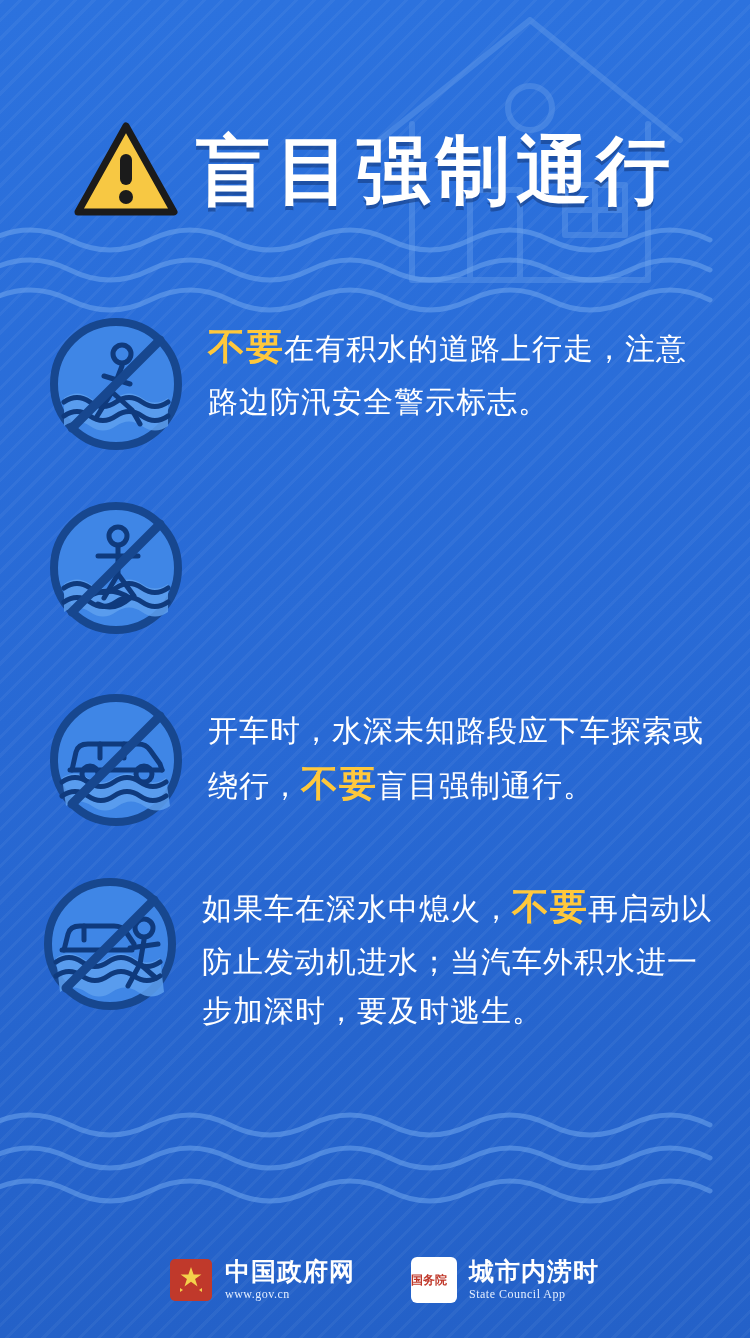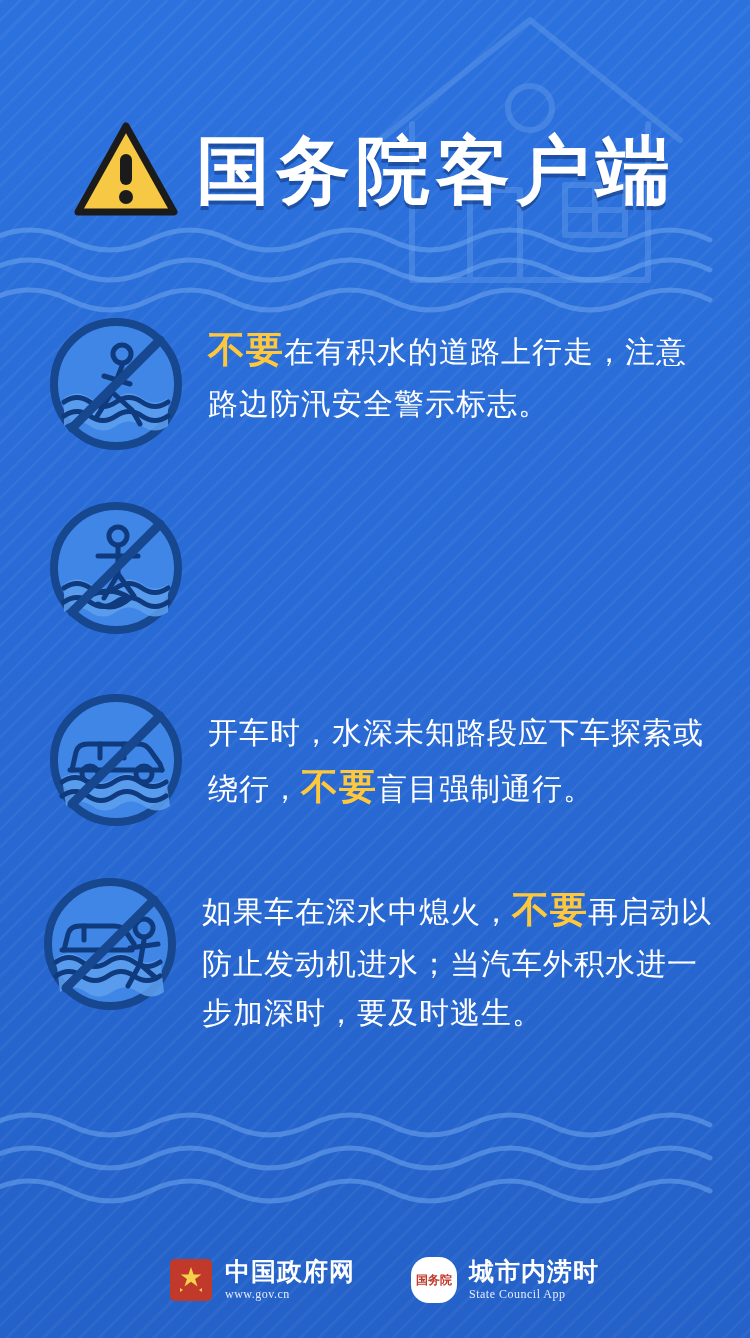--- a/index.html
+++ b/index.html
@@ -88,21 +88,21 @@
     margin-bottom: 38px;
   }
   .tip-icon {
     flex: none;
     width: 140px;
     height: 140px;
     margin-right: 22px;
   }
   .tip-text {
     flex: 1;
-    font-family: Liberation Sans, sans-serif;
+    font-family: Liberation Mono, monospace;
     font-size: 30px;
     line-height: 1.62;
     color: #ffffff;
     letter-spacing: 1px;
     padding-top: 6px;
   }
   .hl {
     color: #ffc83c;
     font-weight: bold;
     font-size: 37px;
@@ -142,25 +142,25 @@
     gap: 12px;
   }
   .brand-emblem {
     width: 44px;
     height: 44px;
     flex: none;
   }
   .brand-emblem.sq {
     width: 46px;
     height: 46px;
-    border-radius: 18px;
+    border-radius: 6px;
     background: #ffffff;
     display: flex;
     align-items: center;
-    justify-content: center;
+    justify-content: flex-start;
   }
   .brand-emblem.sq span {
     font-family: "DejaVu Sans", sans-serif;
     font-size: 12px;
     font-weight: bold;
     color: #c0392b;
     line-height: 1.05;
     text-align: center;
     letter-spacing: 0;
   }
@@ -208,21 +208,21 @@
       <path d="M-10 85 q 40 -20 80 0 t 80 0 t 80 0 t 80 0 t 80 0 t 80 0 t 80 0 t 80 0 t 80 0"></path>
     </g>
   </svg>
 
   <div class="header">
     <svg class="warn-triangle" viewBox="0 0 104 96">
       <path d="M52 4 L100 90 L4 90 Z" fill="#f7c843" stroke="#1b1b1b" stroke-width="7" stroke-linejoin="round"></path>
       <rect x="46" y="32" width="12" height="31" rx="6" fill="#1b1b1b"></rect>
       <circle cx="52" cy="75" r="7" fill="#1b1b1b"></circle>
     </svg>
-    <div class="title">国务院客户端</div>
+    <div class="title">盲目强制通行</div>
   </div>
 
   <div class="tips">
 
     <div class="tip t1">
       <svg class="tip-icon" viewBox="0 0 140 140">
         <circle cx="70" cy="70" r="62" fill="#3f86e6" stroke="#17478f" stroke-width="8"></circle>
         <path d="M18 84 q13 -9 26 0 t26 0 t26 0 t26 0 L122 112 q-13 9 -26 0 t-26 0 t-26 0 t-26 0 Z" fill="#5ea0ef" opacity="0.85"></path>
         <g fill="none" stroke="#0f3a7d" stroke-width="5" stroke-linecap="round" stroke-linejoin="round">
           <circle cx="76" cy="40" r="9"></circle>

